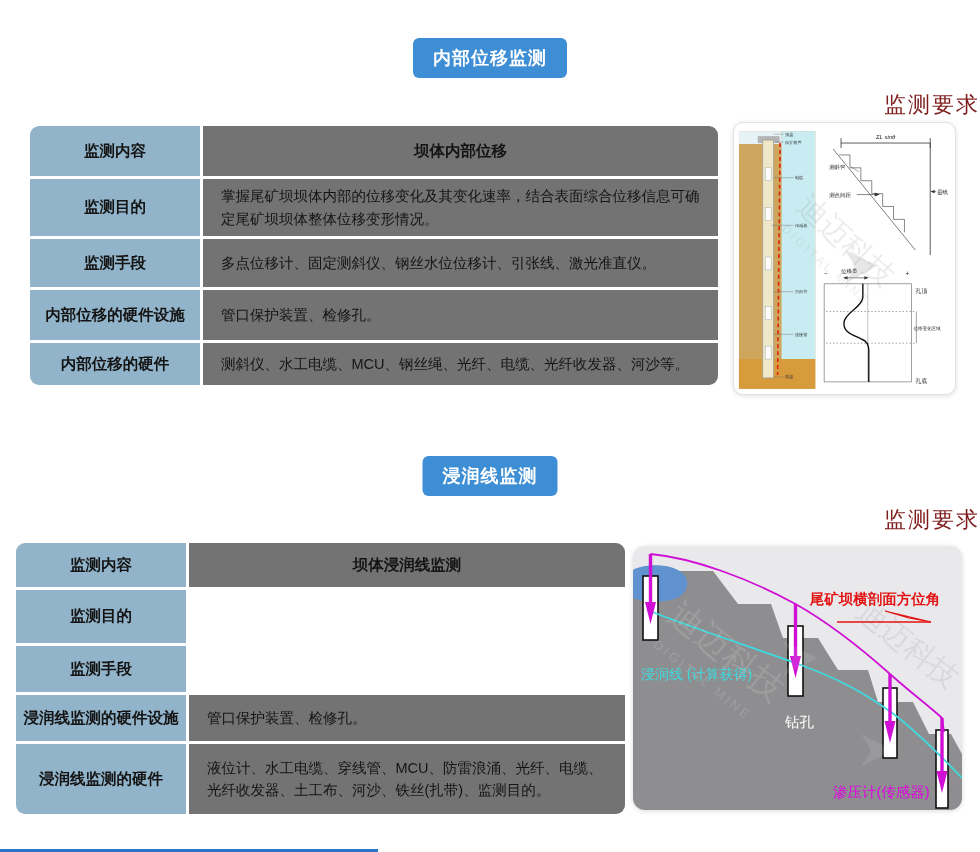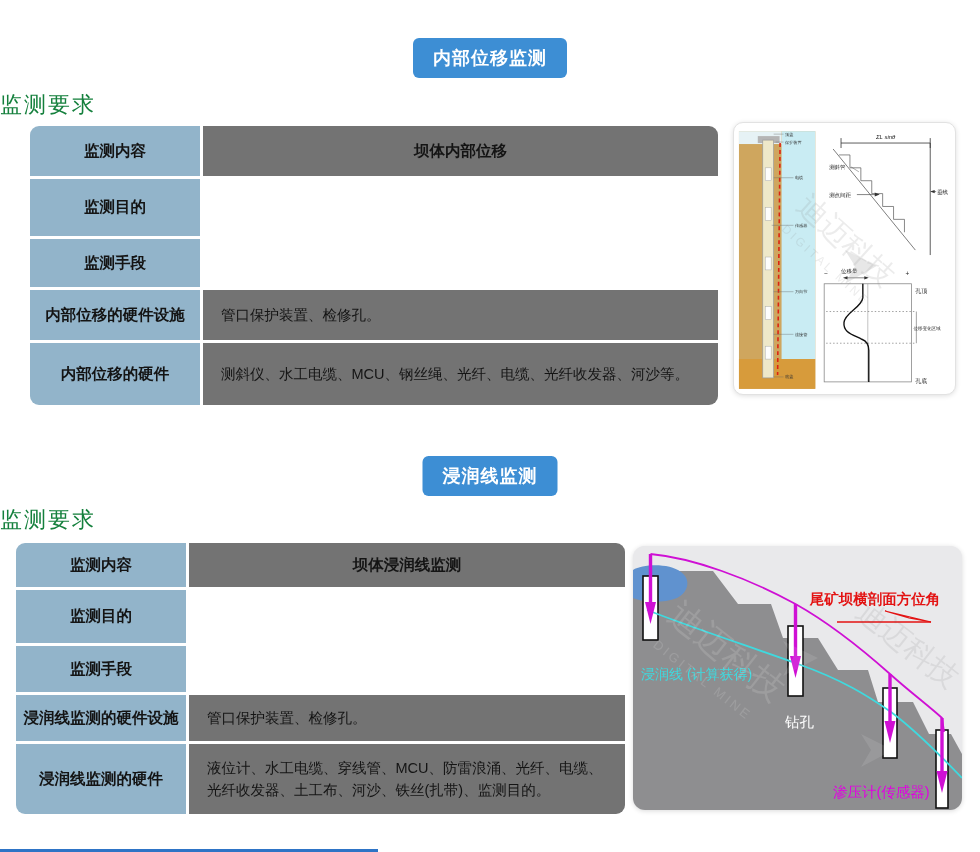--- a/index.html
+++ b/index.html
@@ -9,22 +9,22 @@
     font-family:"Liberation Sans","DejaVu Sans",sans-serif;
     color:#1a1a1a;
   }
   .badge {
     position:absolute; left:50%; transform:translateX(-50%);
     background:#3d8ed4; color:#fff; font-size:18px; font-weight:bold;
     height:40px; line-height:40px; padding:0 20px; border-radius:6px;
     letter-spacing:1px; white-space:nowrap;
   }
   .sec-title {
-    position:absolute; width:100%; text-align:left;
-    font-size:22px; color:#15803d; letter-spacing:2px;
+    position:absolute; width:100%; text-align:right;
+    font-size:22px; color:#7f1d1d; letter-spacing:2px;
   }
   .mtable {
     position:absolute; display:flex; flex-direction:column; gap:3px;
     border-radius:9px; overflow:hidden;
   }
   .mrow { display:flex; gap:3px; flex:none; }
   .mlabel {
     width:170px; flex:none; background:#92b4ca;
     display:flex; align-items:center; justify-content:center;
     font-size:15.5px; font-weight:600; color:#141414; text-align:center;
@@ -56,29 +56,31 @@
 <div class="badge" style="top:38px">内部位移监测</div>
 <div class="sec-title" style="top:90px">监测要求</div>
 
 <div class="mtable" style="left:30px; top:126px; width:688px;">
   <div class="mrow" style="height:50px">
     <div class="mlabel">监测内容</div>
     <div class="mvalue center">坝体内部位移</div>
   </div>
   <div class="mrow" style="height:57px">
     <div class="mlabel">监测目的</div>
+    <div class="mvalue">掌握尾矿坝坝体内部的位移变化及其变化速率，结合表面综合位移信息可确定尾矿坝坝体整体位移变形情况。</div>
   </div>
   <div class="mrow" style="height:48px">
     <div class="mlabel">监测手段</div>
+    <div class="mvalue">多点位移计、固定测斜仪、钢丝水位位移计、引张线、激光准直仪。</div>
   </div>
   <div class="mrow" style="height:50px">
     <div class="mlabel">内部位移的硬件设施</div>
     <div class="mvalue">管口保护装置、检修孔。</div>
   </div>
-  <div class="mrow" style="height:62px">
+  <div class="mrow" style="height:42px">
     <div class="mlabel">内部位移的硬件</div>
     <div class="mvalue">测斜仪、水工电缆、MCU、钢丝绳、光纤、电缆、光纤收发器、河沙等。</div>
   </div>
 </div>
 
 <div class="panel panel-1">
   <svg viewBox="0 0 223 273">
 
     <rect x="5" y="8" width="77" height="260" fill="#cfa65e"></rect>
     <rect x="48" y="8" width="34" height="230" fill="#c9ecf3"></rect>

